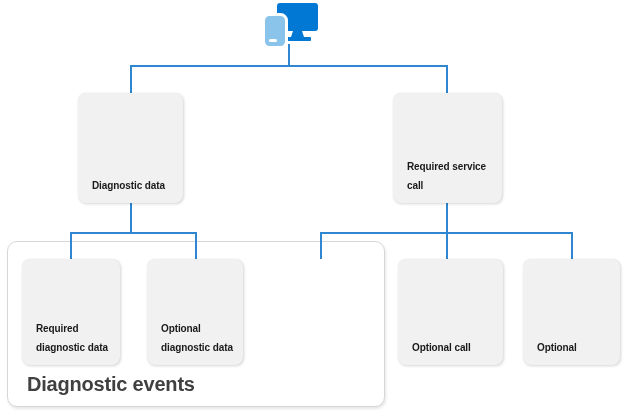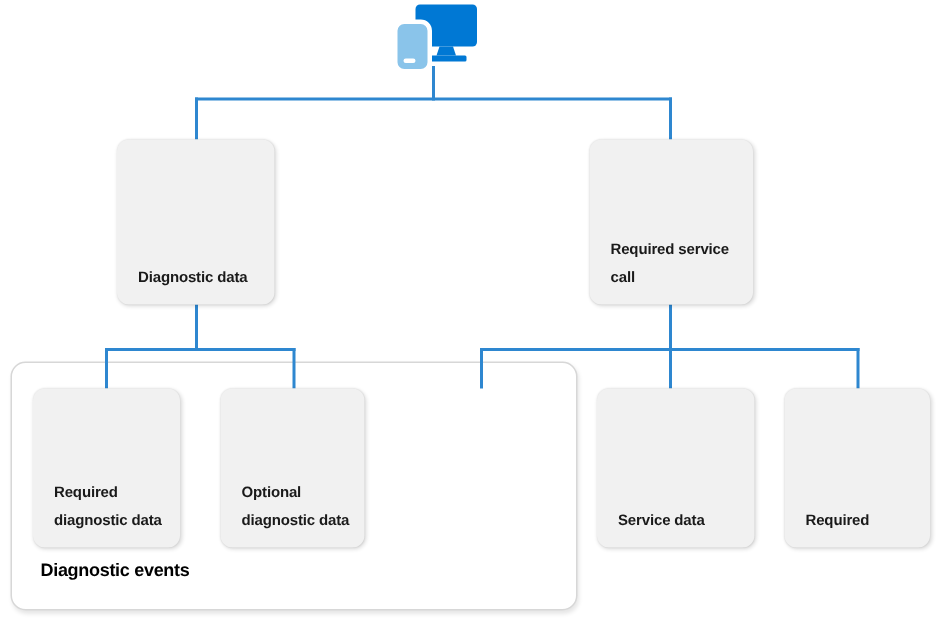--- a/index.html
+++ b/index.html
@@ -48,22 +48,22 @@
     background: #ffffff;
     border: 1px solid #d7d7d7;
     border-radius: 10px;
     box-shadow: 1px 2px 3px rgba(0,0,0,0.10);
     z-index: 1;
   }
   .group-label {
     position: absolute;
     left: 27px;
     top: 373px;
-    color: #000000;
-    font-size: 12px;
+    color: #404040;
+    font-size: 20px;
     font-weight: 700;
     letter-spacing: -0.2px;
     z-index: 3;
   }
   .root-icon {
     position: absolute;
     left: 261px;
     top: 2px;
     width: 58px;
     height: 46px;
@@ -117,19 +117,19 @@
   <div class="node n-required-service-data">
     <span>Required service call</span>
   </div>
   <div class="node n-optional-diagnostic">
     <span>Optional diagnostic data</span>
   </div>
   <div class="node n-required-diagnostic">
     <span>Required diagnostic data</span>
   </div>
   <div class="node n-service-call">
-    <span>Service data</span>
+    <span>Optional call</span>
   </div>
   <div class="node n-content">
-    <span>Required</span>
+    <span>Optional</span>
   </div>
 
 </div>
 
 </body></html>

